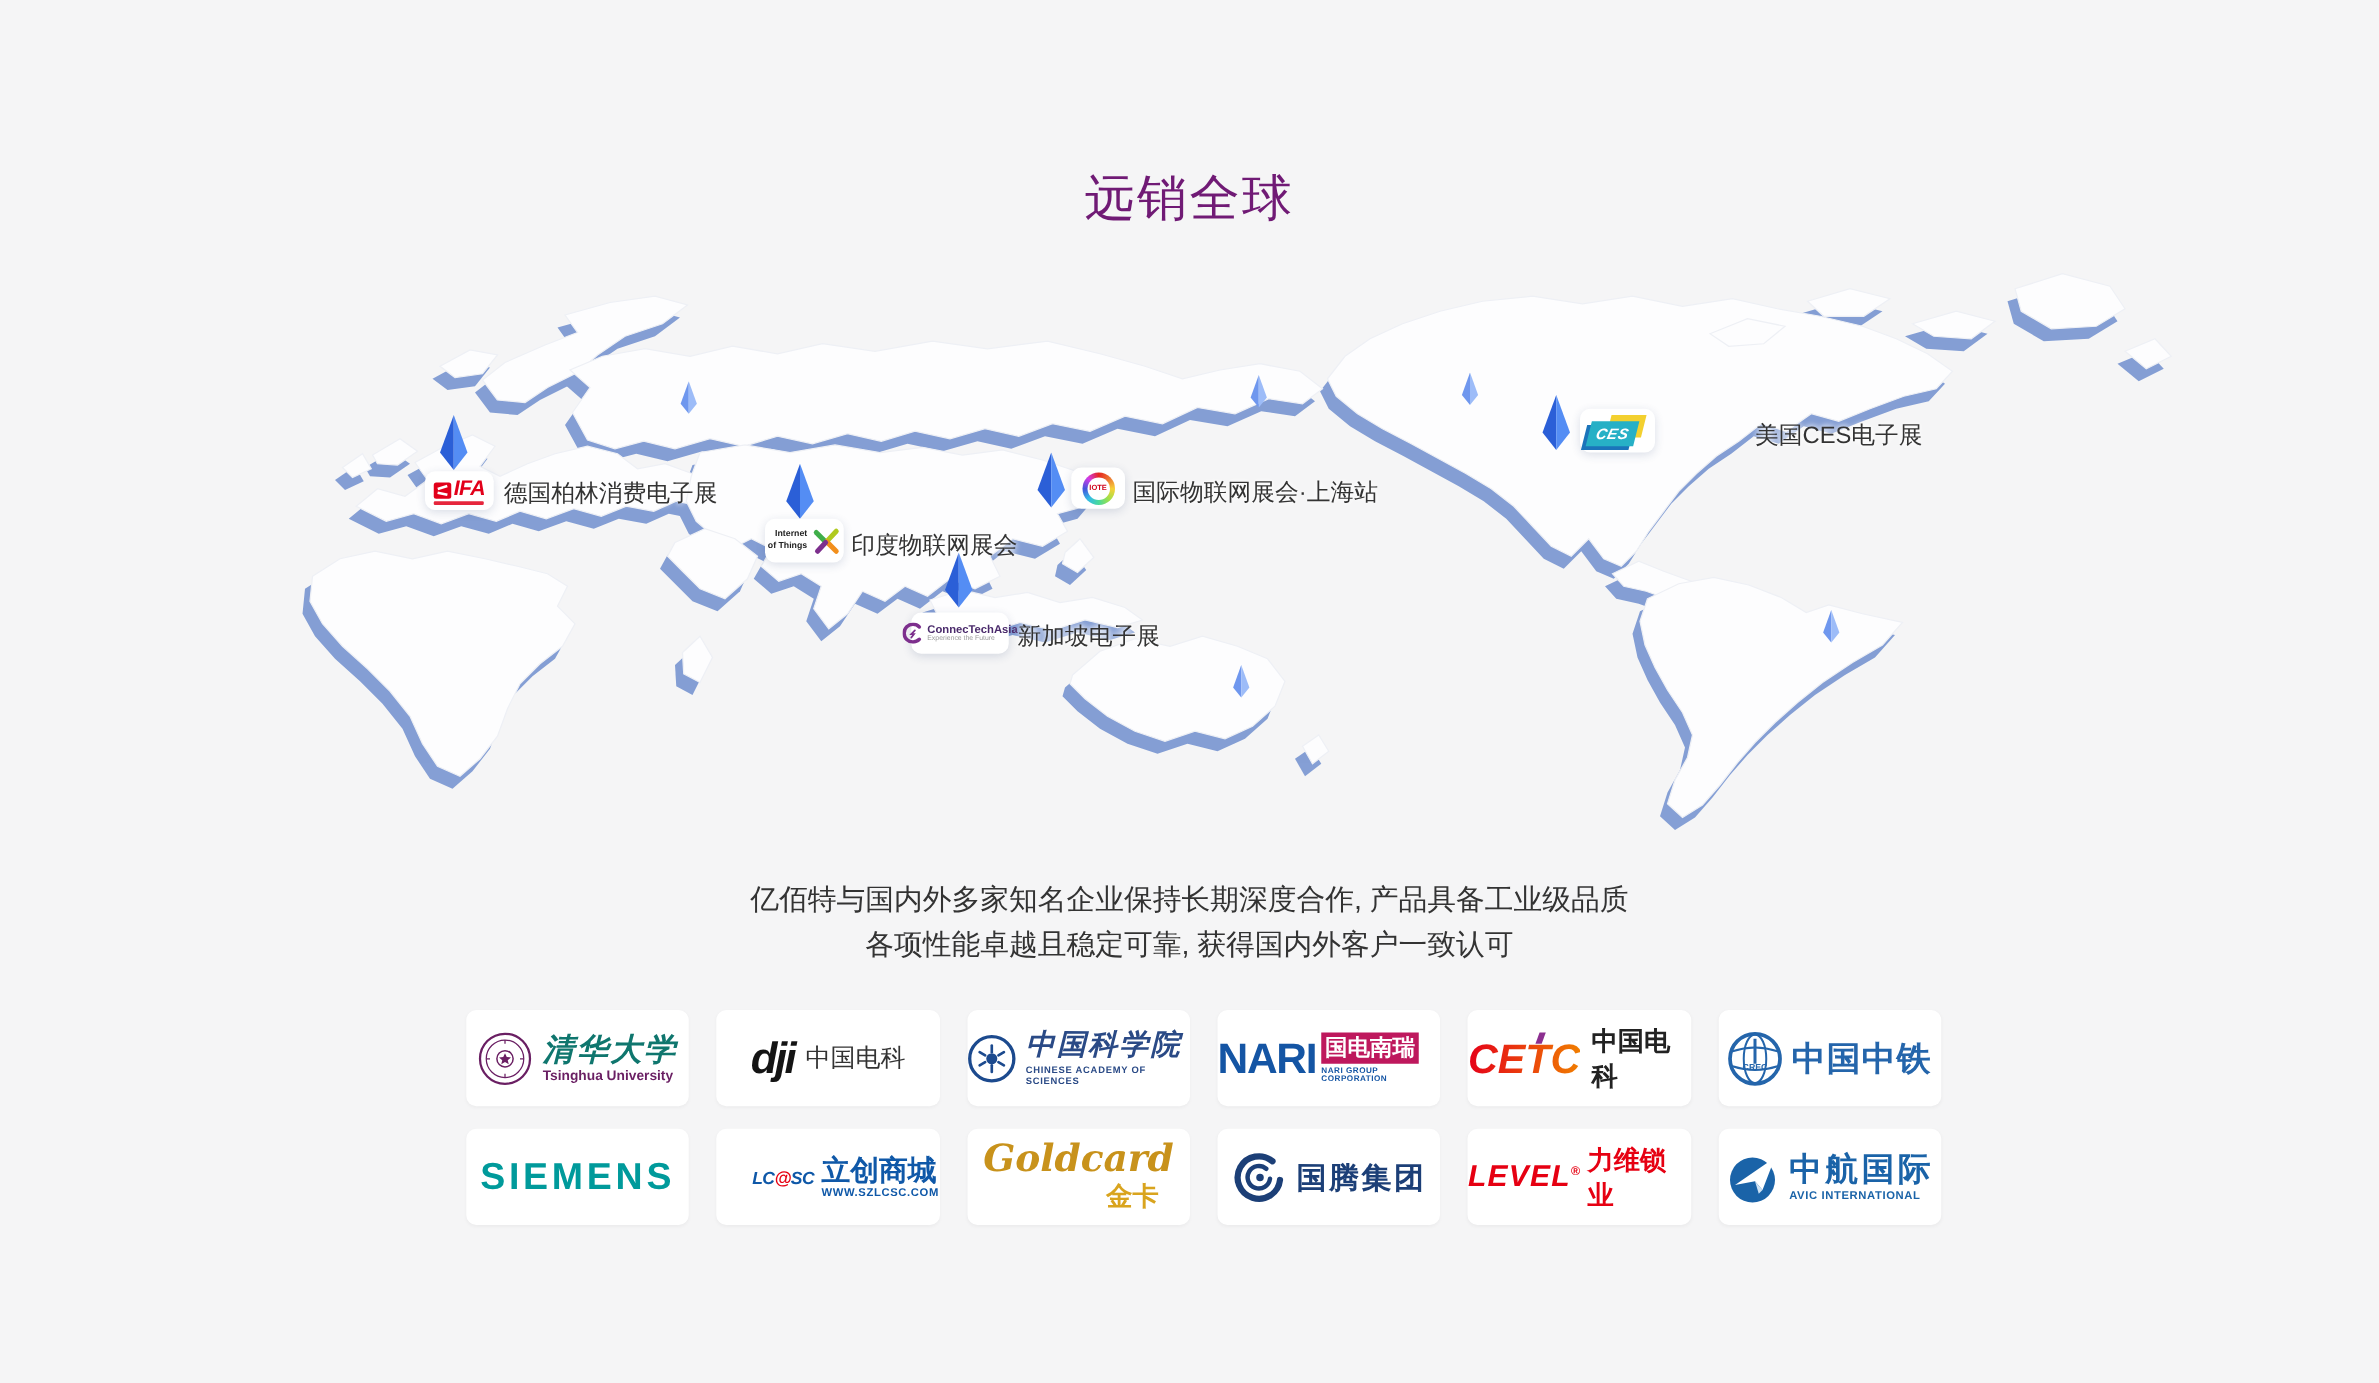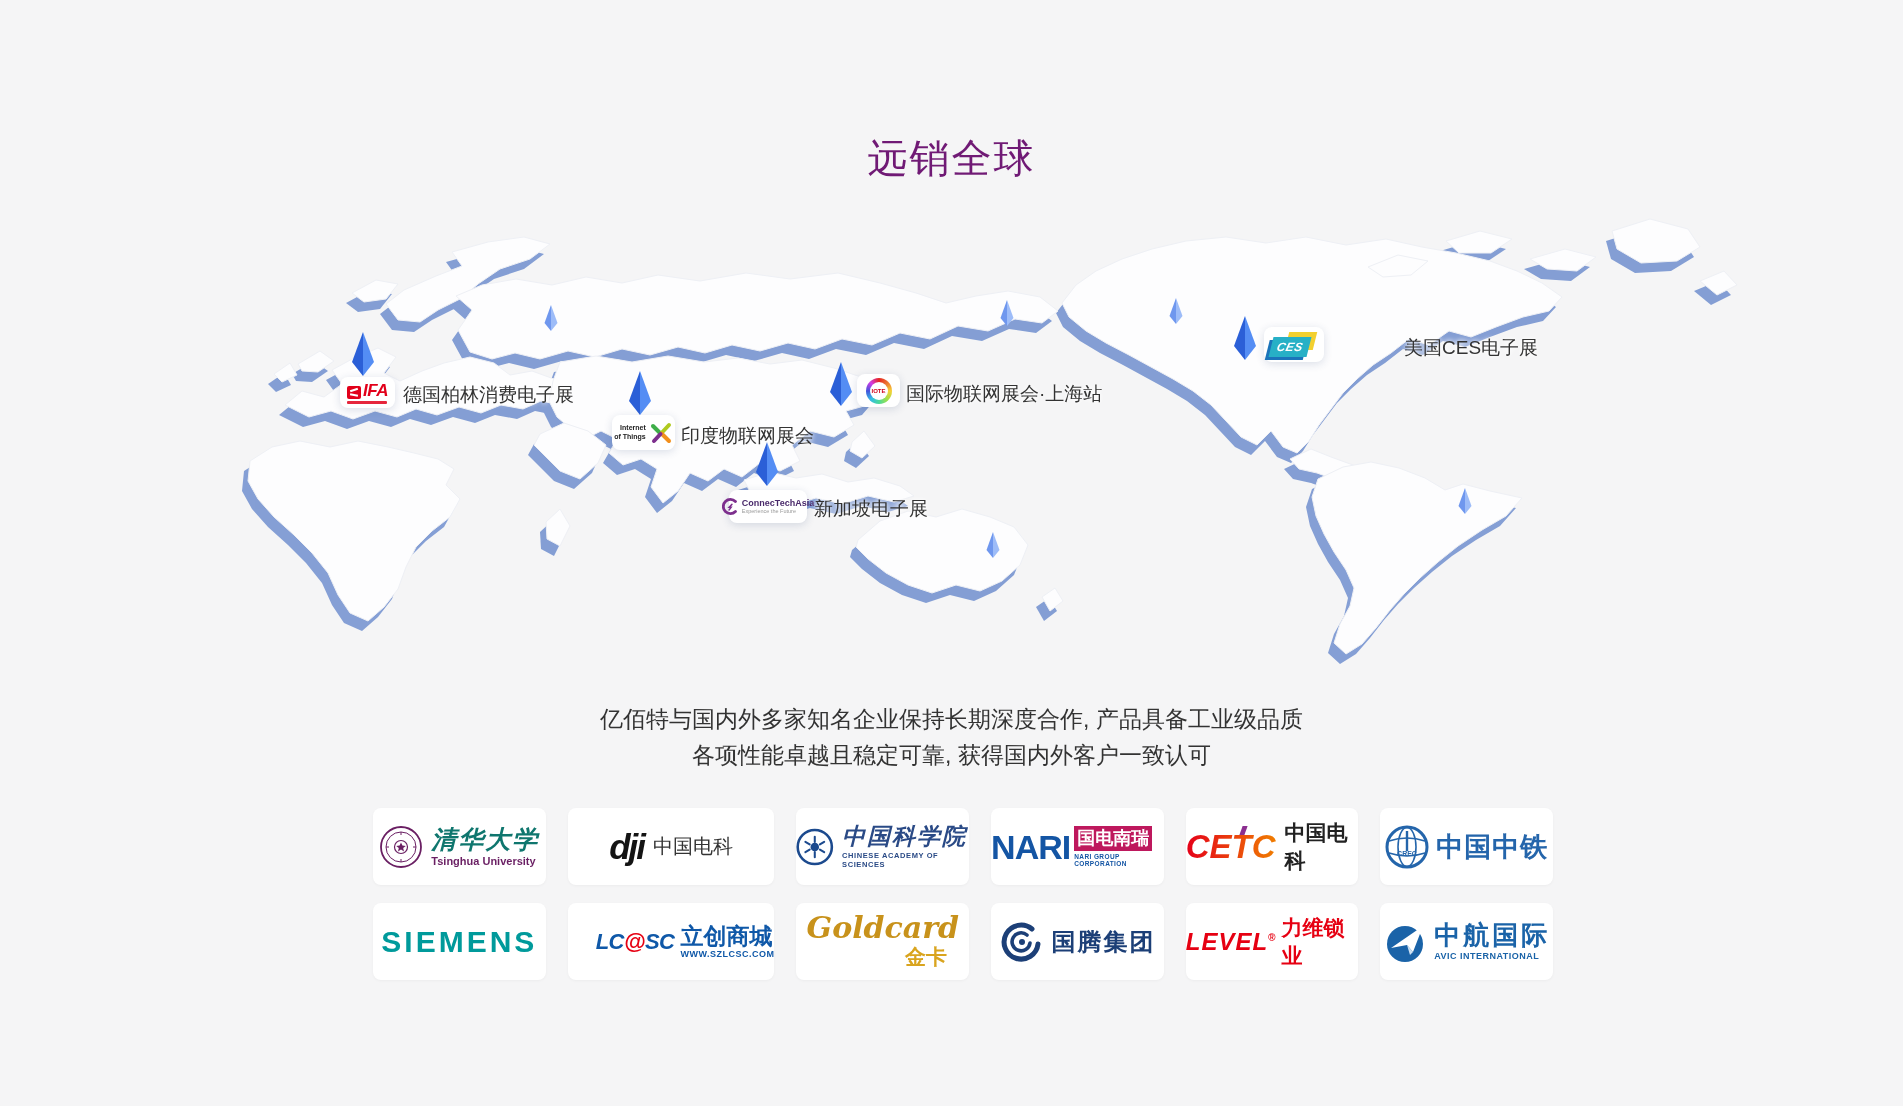--- a/index.html
+++ b/index.html
@@ -90,21 +90,21 @@
   
   .cetc-logo{position:relative;font-size:33px;font-weight:900;font-style:italic;line-height:1;
     background:linear-gradient(90deg,#e50019,#f07d00);-webkit-background-clip:text;background-clip:text;color:transparent;}
   .cetc-accent{position:absolute;left:62%;top:-4px;width:5px;height:9px;background:#8c2f90;transform:skewX(-20deg);}
   .cetc-cn{font-size:21px;font-weight:600;color:#222;margin-left:9px;}
   
   .crec-cn{font-size:27px;font-weight:700;color:#2465ab;margin-left:7px;letter-spacing:1px;}
   
   .siemens-logo{font-size:30px;font-weight:800;color:#009a9b;letter-spacing:3px;}
   
-  .lcsc-logo{font-size:22px;font-weight:900;font-style:italic;color:#0f58a8;letter-spacing:-.5px;margin-left:28px;}
+  .lcsc-logo{font-size:14px;font-weight:900;font-style:italic;color:#0f58a8;letter-spacing:-.5px;margin-left:28px;}
   .lcsc-at{color:#e60012;}
   .lcsc-cn{font-size:23px;font-weight:800;color:#0f58a8;line-height:1.1;}
   .lcsc-url{font-size:9px;font-weight:700;color:#0f58a8;letter-spacing:.5px;}
   
   .gold-logo{font-family:"DejaVu Serif","Liberation Serif",serif;font-style:italic;font-size:30px;font-weight:700;color:#c8921b;line-height:1;}
   .gold-cn{font-size:21px;font-weight:700;color:#d9a41e;align-self:flex-end;margin-right:12px;}
   
   .gt-cn{font-size:24px;font-weight:800;color:#1c3f77;margin-left:8px;letter-spacing:2px;}
   
   .level-logo{font-size:24px;font-weight:900;font-style:italic;color:#e60012;letter-spacing:1px;}

